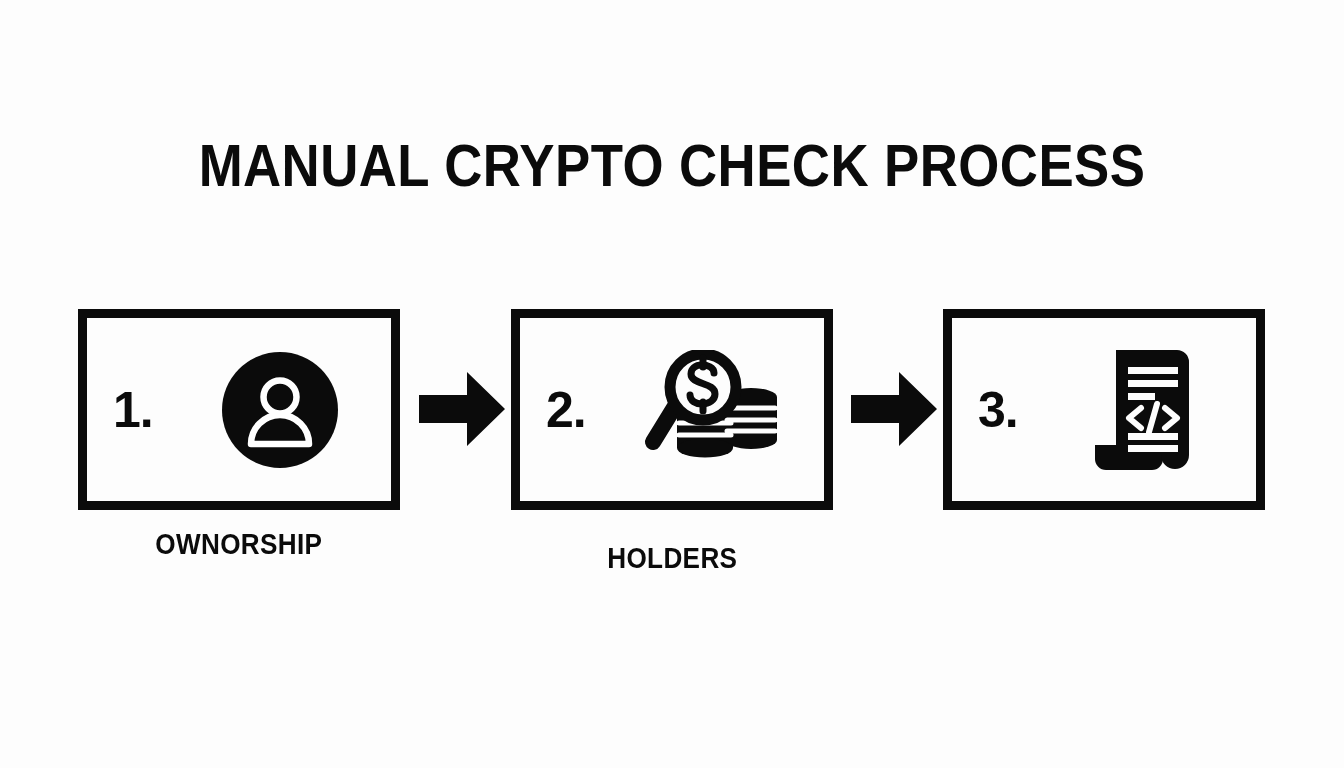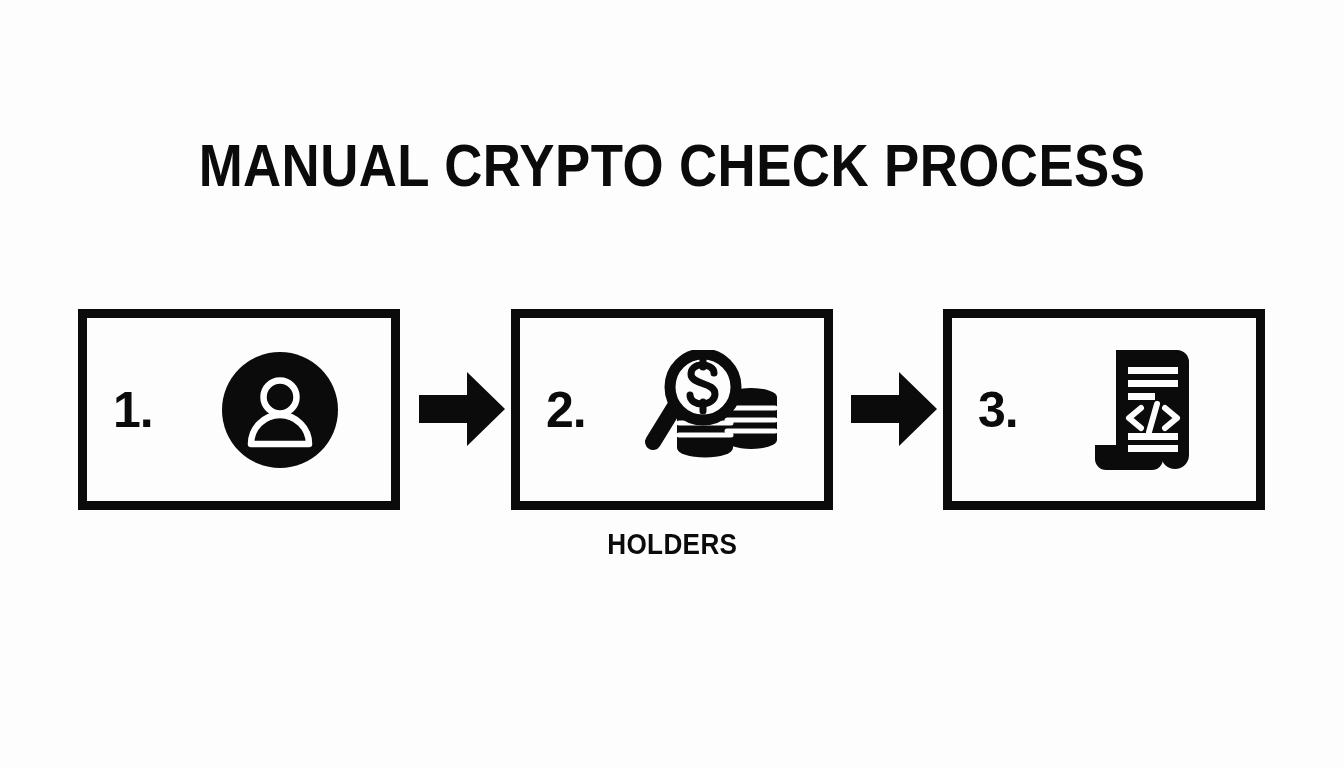--- a/index.html
+++ b/index.html
@@ -108,21 +108,21 @@
     line-height: 1.1;
     letter-spacing: 0.4px;
     color: #0B0B0B;
     white-space: nowrap;
   }
   .caption span {
     display: inline-block;
     transform: scaleX(0.9);
   }
   .caption-1 { left: 78px; }
-  .caption-2 { left: 511px; }
+  .caption-2 { left: 511px; margin-top: 14px; }
   .caption-3 { left: 943px; }
 </style>
 </head>
 <body>
 
 <div id="infographic">
 
   <div class="title">MANUAL CRYPTO CHECK PROCESS</div>
 
   <div class="steps-row">
@@ -207,17 +207,20 @@
     <svg viewBox="0 0 86 74" aria-hidden="true">
       <path d="M0 23 H48 V0 L86 37 L48 74 V51 H0 Z" fill="#0B0B0B"></path>
     </svg>
   </div>
   <div class="arrow arrow-2">
     <svg viewBox="0 0 86 74" aria-hidden="true">
       <path d="M0 23 H48 V0 L86 37 L48 74 V51 H0 Z" fill="#0B0B0B"></path>
     </svg>
   </div>
 
+  <div class="caption caption-1">
+    <span>OWNORSHIP</span>
+  </div>
   <div class="caption caption-2">
     <span>HOLDERS</span>
   </div>
 
 </div>
 
 </body></html>

